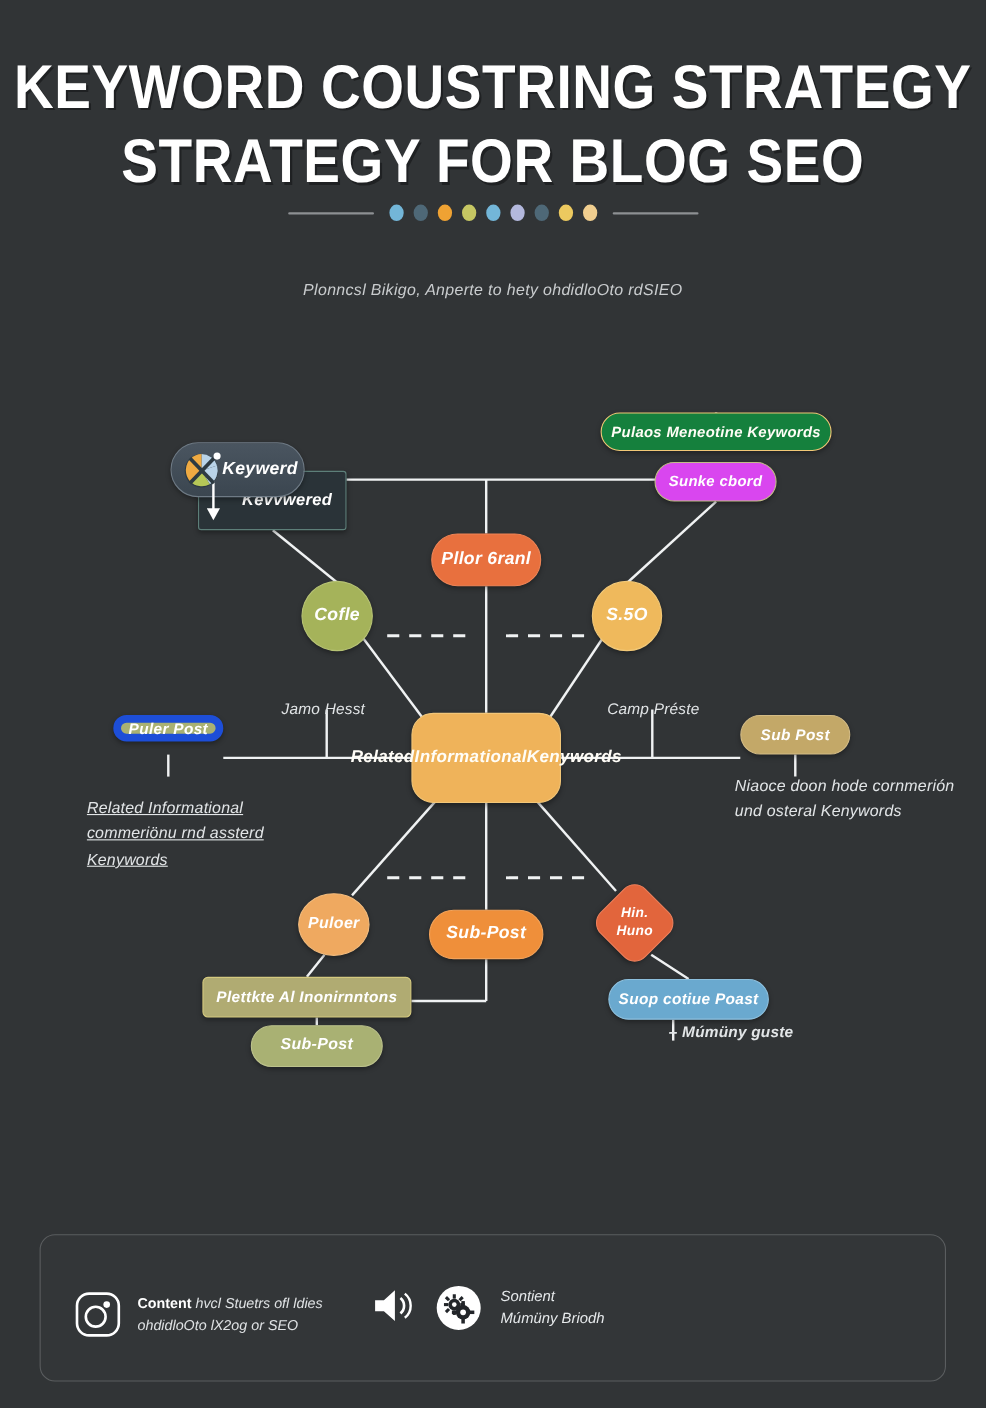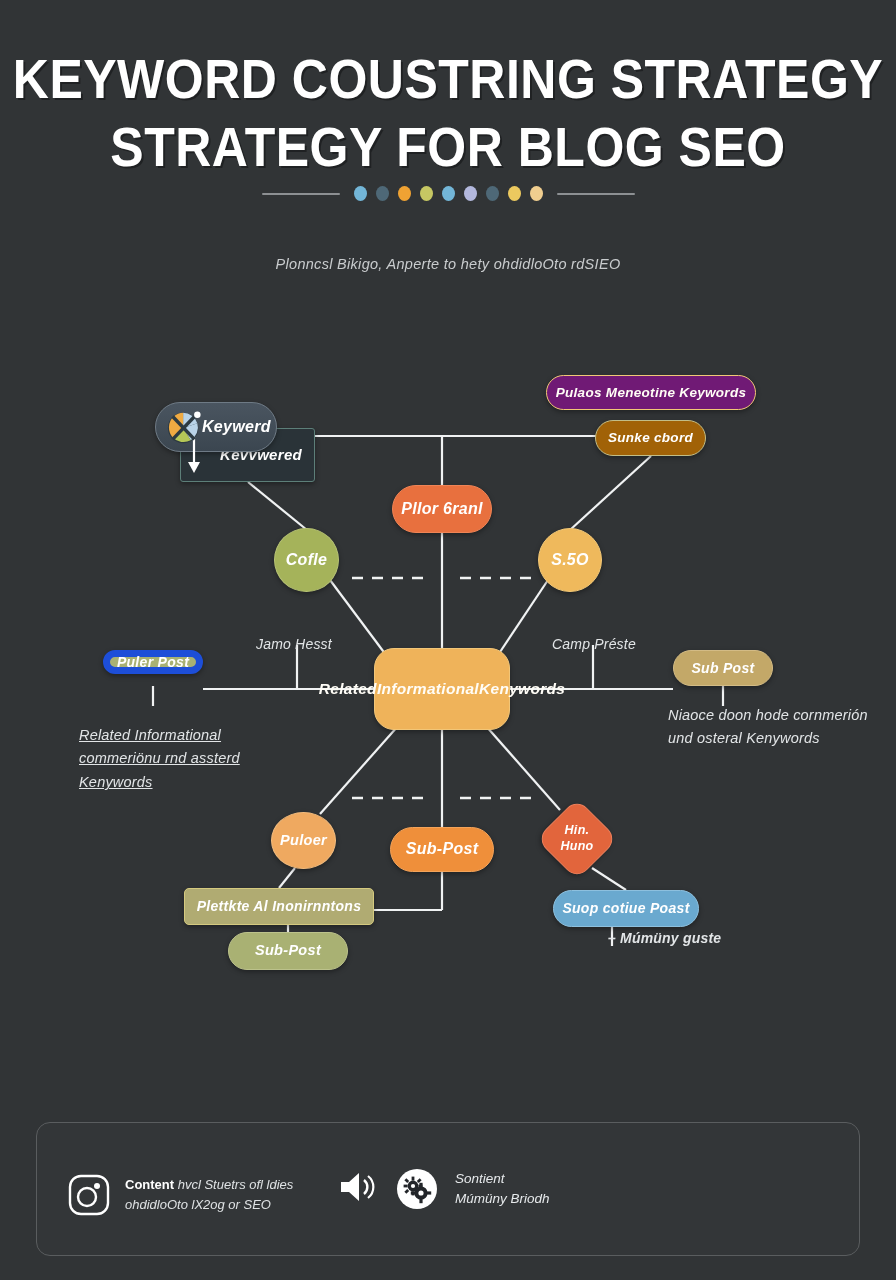--- a/index.html
+++ b/index.html
@@ -438,25 +438,25 @@
       <path d="M18 21 L18 5 A16 16 0 0 1 33 16 Z" fill="#b9d3e8"></path>
       <path d="M18 21 L33 16 A16 16 0 0 1 26 34 Z" fill="#b9d3e8"></path>
       <path d="M18 21 L26 34 A16 16 0 0 1 7 31 Z" fill="#b5c757"></path>
       <path d="M18 21 L7 31 A16 16 0 0 1 8 9 Z" fill="#efaa42"></path>
       <path d="M18 21 L8 9 A16 16 0 0 1 18 5 Z" fill="#efaa42"></path>
       <line x1="7" y1="9" x2="30" y2="33" stroke="#2d3a42" stroke-width="3.6"></line>
       <line x1="30" y1="9" x2="7" y2="33" stroke="#2d3a42" stroke-width="3.6"></line>
       <circle cx="33" cy="7" r="3.4" fill="#ffffff"></circle>
     </svg>
 
-    <div class="node pill" id="node-place-mention" style="background: #701a75;">
+    <div class="node pill" id="node-place-mention" style="background: #15803d;">
       <span>Pulaos Meneotine  Keywords</span>
     </div>
 
-    <div class="node pill" id="node-sunke" style="background: #a16207;">
+    <div class="node pill" id="node-sunke" style="background: #d946ef;">
       <span>Sunke cbord</span>
     </div>
 
     <div class="node pill" id="node-pillar-brand" style="background: rgb(232, 112, 62);">
       <span>Pllor 6ranl</span>
     </div>
 
     <div class="node circle" id="node-cofle" style="background: rgb(165, 179, 90);">
       <span>Cofle</span>
     </div>

